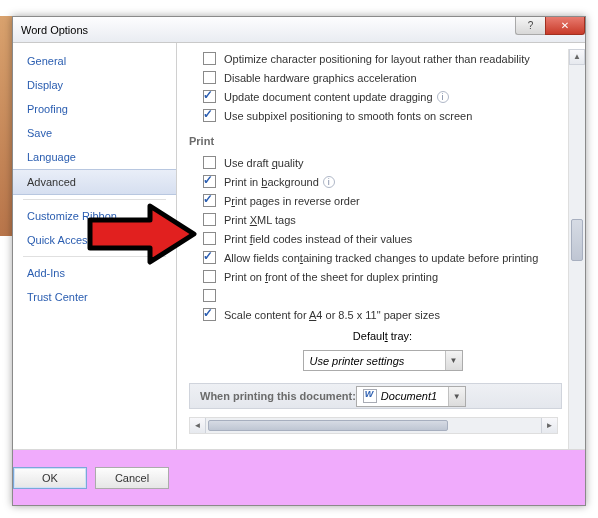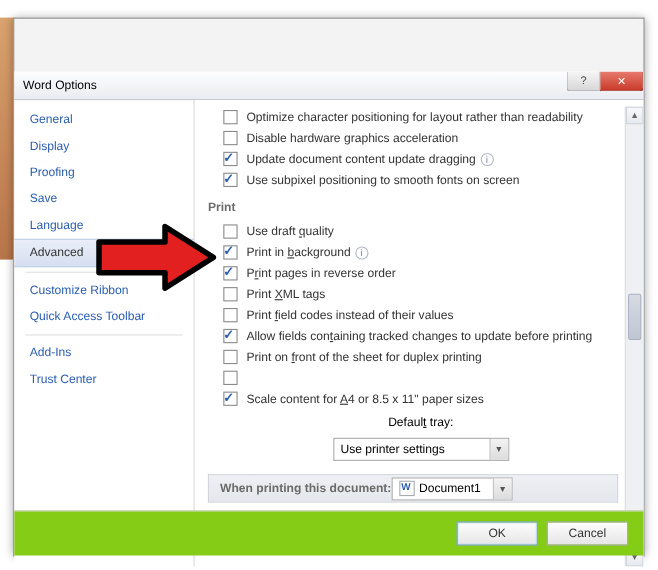--- a/index.html
+++ b/index.html
@@ -5,21 +5,21 @@
   * { box-sizing: border-box; font-family: "Segoe UI", Tahoma, sans-serif; font-size: 11px; }
   body { margin: 0; background: #fff; width: 598px; height: 518px; position: relative; overflow: hidden; }
   .bg-strip { position: absolute; left: 0; top: 16px; width: 14px; height: 220px; background: linear-gradient(#d9a26e,#b8754a); }
   .dialog {
     position: absolute; left: 12px; top: 16px; width: 574px; height: 490px;
     background: #f3f3f3; border: 1px solid #8a8a8a; box-shadow: 0 0 8px rgba(0,0,0,.35);
   }
   .titlebar {
     height: 26px; background: linear-gradient(#fdfdfe,#e9ecf2);
     border-bottom: 1px solid #c9c9c9; display: flex; align-items: center;
-    padding-left: 8px; position: relative; margin-top: 48px;
+    padding-left: 8px; position: relative;
   }
   .win-btns { position: absolute; right: 0; top: 0; display: flex; }
   .win-btn {
     width: 30px; height: 18px; border: 1px solid #a9a9a9; border-top: none;
     background: linear-gradient(#f5f5f5,#d8d8d8); border-right: none;
     display: flex; align-items: center; justify-content: center;
     font-size: 10px; color: #444;
   }
   .win-btn:first-child { border-bottom-left-radius: 3px; }
   .win-btn.close {
@@ -61,21 +61,21 @@
   }
   .info {
     display: inline-block; width: 12px; height: 12px; border: 1px solid #b0b8c8; border-radius: 50%;
     color: #7a86a0; font-size: 9px; text-align: center; line-height: 11px; margin-left: 4px;
   }
   .hdr { color: #6b6b6b; font-weight: bold; padding: 10px 0 6px 4px; }
   .u { text-decoration: underline; }
   .sel-row { display: flex; align-items: center; padding: 6px 0 4px 18px; gap: 8px; flex-direction: column; }
   .combo {
     height: 21px; border: 1px solid #ababab; background: #fff; display: flex; align-items: center;
-    padding: 0 16px 0 6px; min-width: 140px; position: relative;
+    padding: 0 16px 0 6px; min-width: 140px; position: relative; font-style: italic;
   }
   .combo-btn {
     width: 17px; height: 100%; border-left: 1px solid #c0c0c0;
     background: linear-gradient(#f3f3f3,#dcdcdc); display: flex; align-items: center; justify-content: center;
     position: absolute; right: 0; top: 0; font-size: 8px; color: #555;
   }
   .inset-bar {
     margin: 8px 0 0 4px; height: 26px; background: linear-gradient(#eef0f4,#e4e7ed);
     border: 1px solid #d0d4dc; display: flex; align-items: center; padding-left: 10px; 
     position: relative;
@@ -85,23 +85,23 @@
   }
   .doc-ico::before { content: "W"; position: absolute; left: 1px; top: -1px; font-size: 9px; color: #2a5db0; font-weight: bold; }
   .hscroll {
     margin: 8px 4px 0 4px; height: 17px; background: #eef0f3; border: 1px solid #dedede;
     display: flex; align-items: center; position: relative;
   }
   .hscroll-thumb { position: absolute; left: 18px; height: 11px; top: 2px; width: 240px; background: linear-gradient(#d6dbe4,#bfc6d3); border: 1px solid #a7afbf; border-radius: 2px; }
   .hscroll-btn { width: 16px; height: 100%; background: linear-gradient(#f8f8fb,#e6e9ee); border-right: 1px solid #cfd3db; text-align: center; font-size: 8px; color: #666; line-height: 15px; }
   .hscroll-btn.r { position: absolute; right: 0; border-right: none; border-left: 1px solid #cfd3db; }
   .footer {
-    position: absolute; bottom: 0; left: 0; right: 0; height: 41px;
-    background: #84cc16; border-top: 1px solid #d9d9d9;
-    display: flex; justify-content: flex-end; align-items: center; gap: 8px; padding-right: 14px;
+    position: absolute; bottom: 0; left: 0; right: 0; height: 56px;
+    background: #f0abfc; border-top: 1px solid #d9d9d9;
+    display: flex; align-items: center; gap: 8px; padding-right: 14px;
   }
   .btn {
     min-width: 74px; height: 22px; border: 1px solid #ababab; background: linear-gradient(#fdfdfd,#e6e6e6);
     text-align: center; line-height: 20px; color: #333;
   }
   .btn.primary { border: 1px solid #7aa7d9; box-shadow: 0 0 0 1px #cfe1f5 inset; }
   
   .arrow {
     position: absolute; left: 86px; top: 202px; width: 112px; height: 64px; pointer-events: none;
   }

